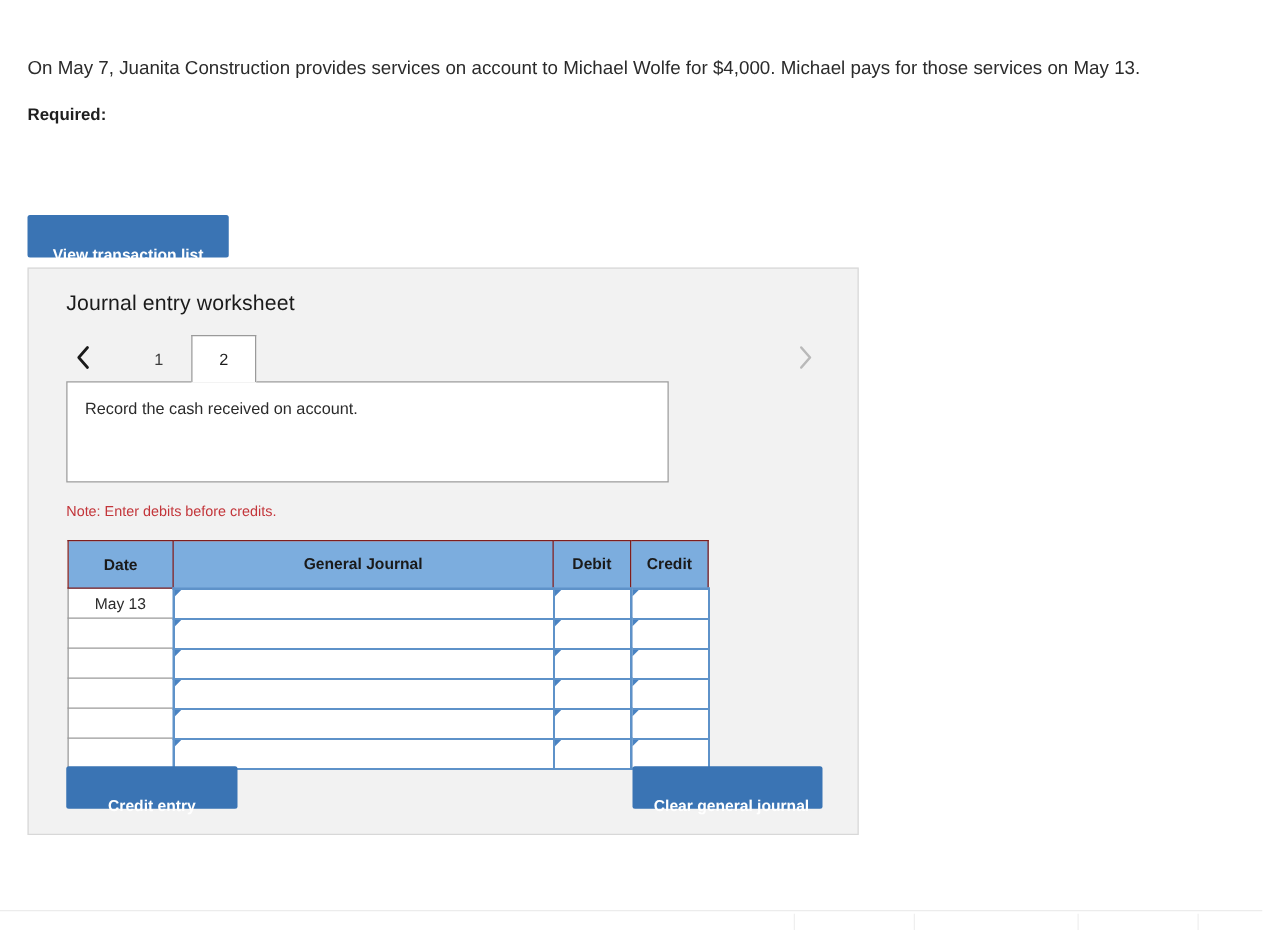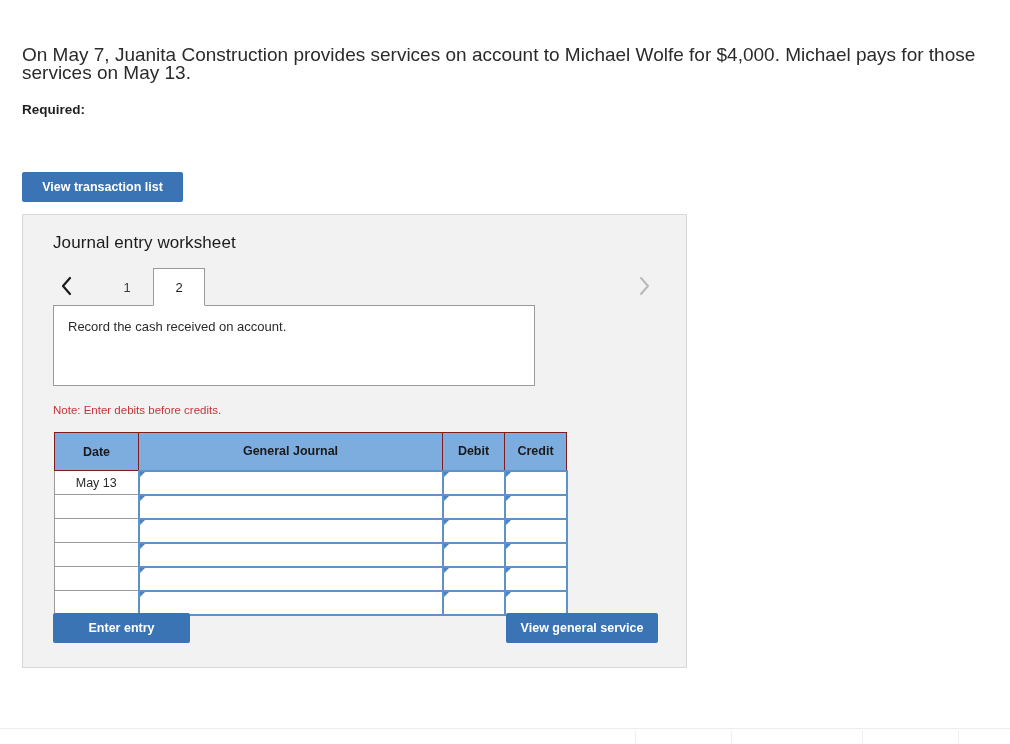--- a/index.html
+++ b/index.html
@@ -19,21 +19,21 @@
   }
 
   
   .prompt-block {
     position: absolute;
     left: 22px;
     top: 46px;
     width: 960px;
   }
   .prompt-line {
-    font-size: 19px;
+    font-size: 15px;
     color: #2b2b2b;
     line-height: 18px;
     margin: 0;
   }
   .required-block {
     margin-top: 19px;
   }
   .required-label {
     font-size: 13.5px;
     font-weight: bold;
@@ -56,21 +56,21 @@
   
   .btn-blue {
     display: inline-block;
     background: #3a74b4;
     color: #ffffff;
     font-size: 12.5px;
     font-weight: bold;
     text-align: center;
     border: none;
     border-radius: 2px;
-    padding: 0;
+    padding: 17px;
     line-height: 30px;
     cursor: pointer;
     font-family: "Liberation Sans", sans-serif;
     white-space: nowrap;
   }
 
   #view-transaction-list {
     position: absolute;
     left: 22px;
     top: 172px;
@@ -367,22 +367,22 @@
           </tr>
           <tr>
             <td class="date-cell"></td>
             <td class="input-cell"><span class="tri"></span><span></span></td>
             <td class="input-cell"><span class="tri"></span><span></span></td>
             <td class="input-cell"><span class="tri"></span><span></span></td>
           </tr>
         </tbody>
     </table>
 
-    <button class="btn-blue" id="record-entry">Enter entry</button>
-    <button class="btn-blue" id="view-general-journal">View general service</button>
+    <button class="btn-blue" id="record-entry">Credit entry</button>
+    <button class="btn-blue" id="view-general-journal">Clear general journal</button>
   </div>
 
   <div class="bottom-rule"></div>
   <div class="bottom-cells">
     <span style="left:635px"></span>
     <span style="left:731px"></span>
     <span style="left:862px"></span>
     <span style="left:958px"></span>
   </div>
 

